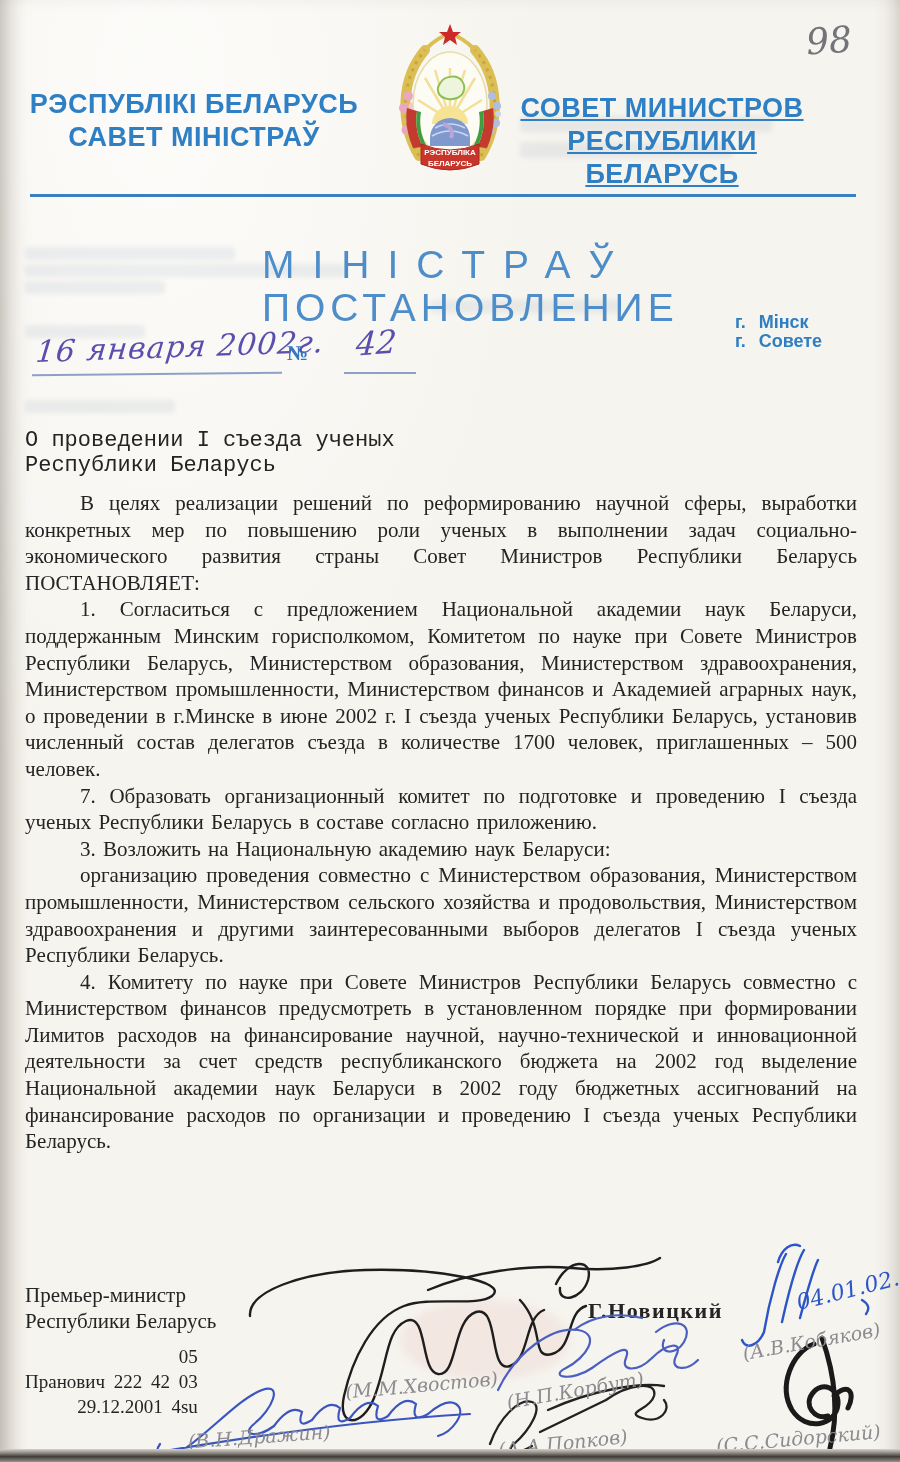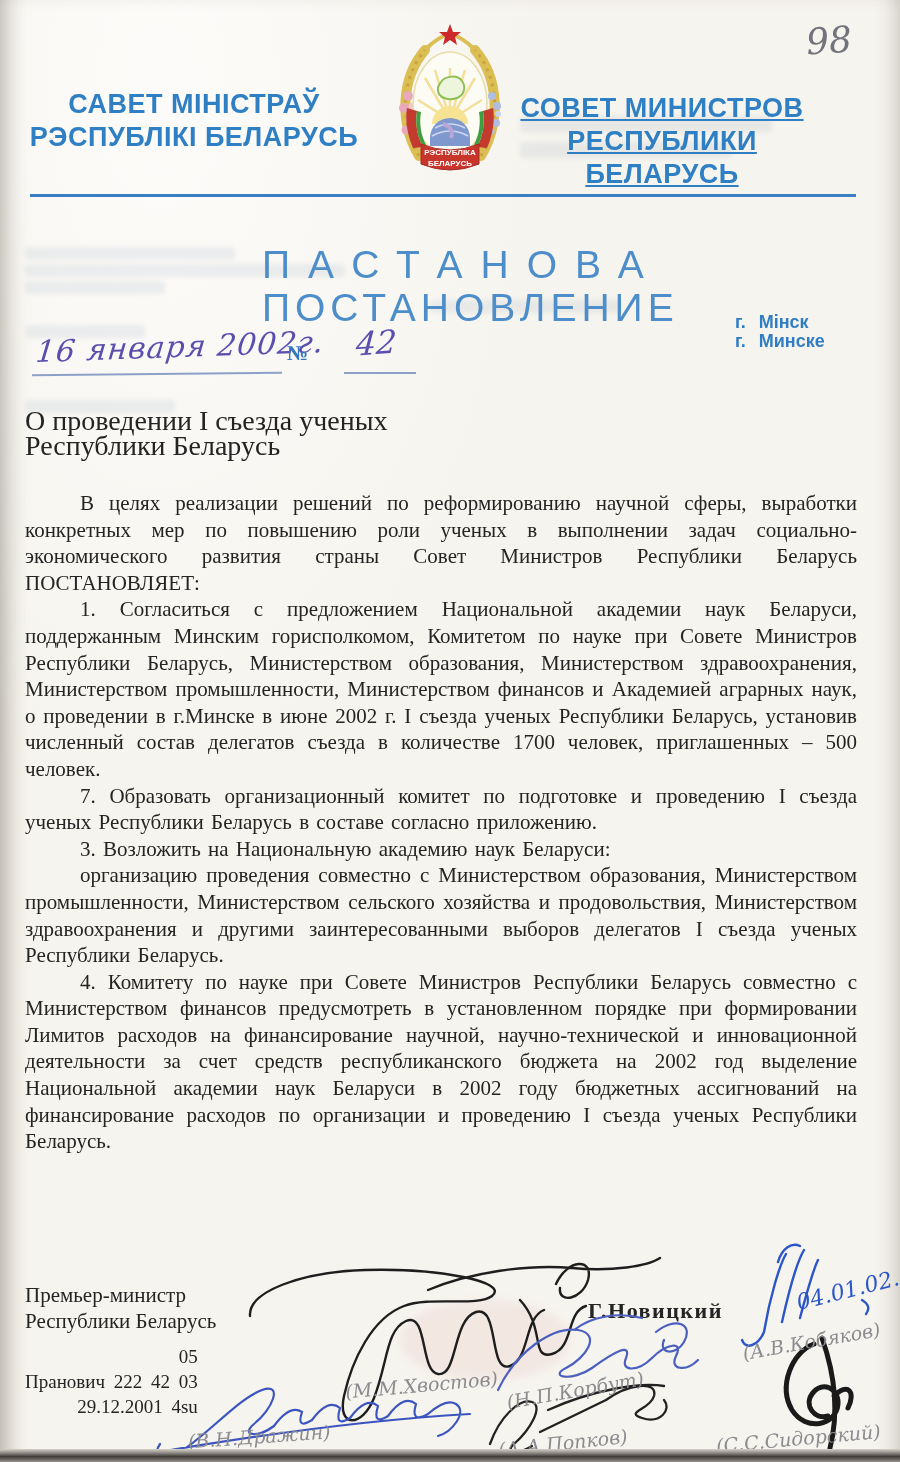--- a/index.html
+++ b/index.html
@@ -28,21 +28,21 @@
   
   .hw{font-family:"DejaVu Serif", serif; font-style:italic; color:#5b4fae;}
   .hw-date{left:36px; top:329px; font-size:30px; letter-spacing:1px; transform:rotate(-2deg) skewX(-8deg);}
   .no-sign{left:287px; top:341px; font-size:21px; font-weight:bold; color:#3579bd;}
   .hw-num{left:356px; top:324px; font-size:32px; transform:rotate(-4deg) skewX(-8deg);}
   .u1{left:32px; top:373px; width:250px; height:2px; background:#8fa0c8; transform:rotate(-.6deg);}
   .u2{left:344px; top:372px; width:72px; height:2px; background:#8fa0c8;}
   .place{left:735px; top:313px; color:#2f7ec4; font-family:"Liberation Sans", sans-serif;
          font-weight:bold; font-size:18px; line-height:19px; word-spacing:8px;}
   
-  .subject{left:25px; top:408px; width:500px; font-size:28px; line-height:25px;}
+  .subject{left:25px; top:428px; width:500px; font-size:22px; line-height:25px;font-family:Liberation Mono, monospace;}
   .body{left:25px; top:490px; width:832px; font-size:21px; line-height:26.6px;
         text-align:justify; word-spacing:2px;}
   .body p{margin:0; text-indent:55px;}
   
   .premier{left:25px; top:1282px; font-size:21px; line-height:26px;}
   .signer{left:588px; top:1298px; font-size:22px; font-weight:bold; letter-spacing:1.5px;}
   .notes{left:25px; top:1344px; font-size:19px; line-height:25px; word-spacing:4px;text-align:right;}
   
   .ghost{position:absolute; background:rgba(125,145,172,.12); filter:blur(2px); border-radius:4px;}
   .ghost-pink{position:absolute; background:rgba(220,120,130,.10); filter:blur(4px); border-radius:50%;}
@@ -61,22 +61,22 @@
   <div class="ghost" style="left:25px;top:264px;width:320px;height:13px;"></div>
   <div class="ghost" style="left:25px;top:281px;width:140px;height:13px;"></div>
   <div class="ghost" style="left:25px;top:325px;width:120px;height:13px;"></div>
   <div class="ghost" style="left:25px;top:400px;width:150px;height:13px;"></div>
   <div class="ghost" style="left:430px;top:300px;width:190px;height:13px;"></div>
   <div class="ghost-pink" style="left:400px;top:1300px;width:170px;height:80px;"></div>
 
   <div class="abs pagenum">98</div>
 
   <div class="abs org org-left">
+    <div>РЭСПУБЛІКІ БЕЛАРУСЬ</div>
     <div>САВЕТ МІНІСТРАЎ</div>
-    <div>РЭСПУБЛІКІ БЕЛАРУСЬ</div>
   </div>
   <div class="abs org org-right">
     <div>СОВЕТ МИНИСТРОВ</div>
     <div>РЕСПУБЛИКИ БЕЛАРУСЬ</div>
   </div>
 
   <svg class="abs" style="left:385px;top:20px;" width="130" height="158" viewBox="0 0 130 158">
 
     <path d="M34 136 C14 102 16 58 40 30" fill="none" stroke="#dcbf54" stroke-width="10" stroke-linecap="round"></path>
     <path d="M96 136 C116 102 114 58 90 30" fill="none" stroke="#dcbf54" stroke-width="10" stroke-linecap="round"></path>
@@ -123,33 +123,33 @@
     <path d="M36 124 Q65 136 94 124 L94 144 Q65 156 36 144 Z" fill="#c8352b" stroke="#a82a22"></path>
     <text x="65" y="135" text-anchor="middle" font-size="8" font-weight="bold" fill="#ffffff" font-family="Liberation Sans, sans-serif">РЭСПУБЛІКА</text>
     <text x="65" y="146" text-anchor="middle" font-size="8" font-weight="bold" fill="#ffffff" font-family="Liberation Sans, sans-serif">БЕЛАРУСЬ</text>
 
     <path d="M65 4 L68 12 L76 12 L70 17 L72 25 L65 20 L58 25 L60 17 L54 12 L62 12 Z" fill="#cc2a2a"></path>
   </svg>
 
   <div class="abs rule"></div>
 
   <div class="abs title">
-    <div class="t1">ПАСТАНОВА</div>
+    <div class="t1">МІНІСТРАЎ</div>
     <div class="t2">ПОСТАНОВЛЕНИЕ</div>
   </div>
 
   <div class="abs hw hw-date">16 января 2002г.</div>
   <div class="abs no-sign">№</div>
   <div class="abs hw hw-num">42</div>
   <div class="abs u1"></div>
   <div class="abs u2"></div>
 
   <div class="abs place">
     <div>г. Мінск</div>
-    <div>г. Минске</div>
+    <div>г. Совете</div>
   </div>
 
   <div class="abs subject">
     <div>О проведении I съезда ученых</div>
     <div>Республики Беларусь</div>
   </div>
 
   <div class="abs body">
     <p>В целях реализации решений по реформированию научной сферы, выработки конкретных мер по повышению роли ученых в выполнении задач социально-экономического развития страны Совет Министров Республики Беларусь ПОСТАНОВЛЯЕТ:</p>
     <p>1. Согласиться с предложением Национальной академии наук Беларуси, поддержанным Минским горисполкомом, Комитетом по науке при Совете Министров Республики Беларусь, Министерством образования, Министерством здравоохранения, Министерством промышленности, Министерством финансов и Академией аграрных наук, о проведении в г.Минске в июне 2002 г. I съезда ученых Республики Беларусь, установив численный состав делегатов съезда в количестве 1700 человек, приглашенных – 500 человек.</p>

